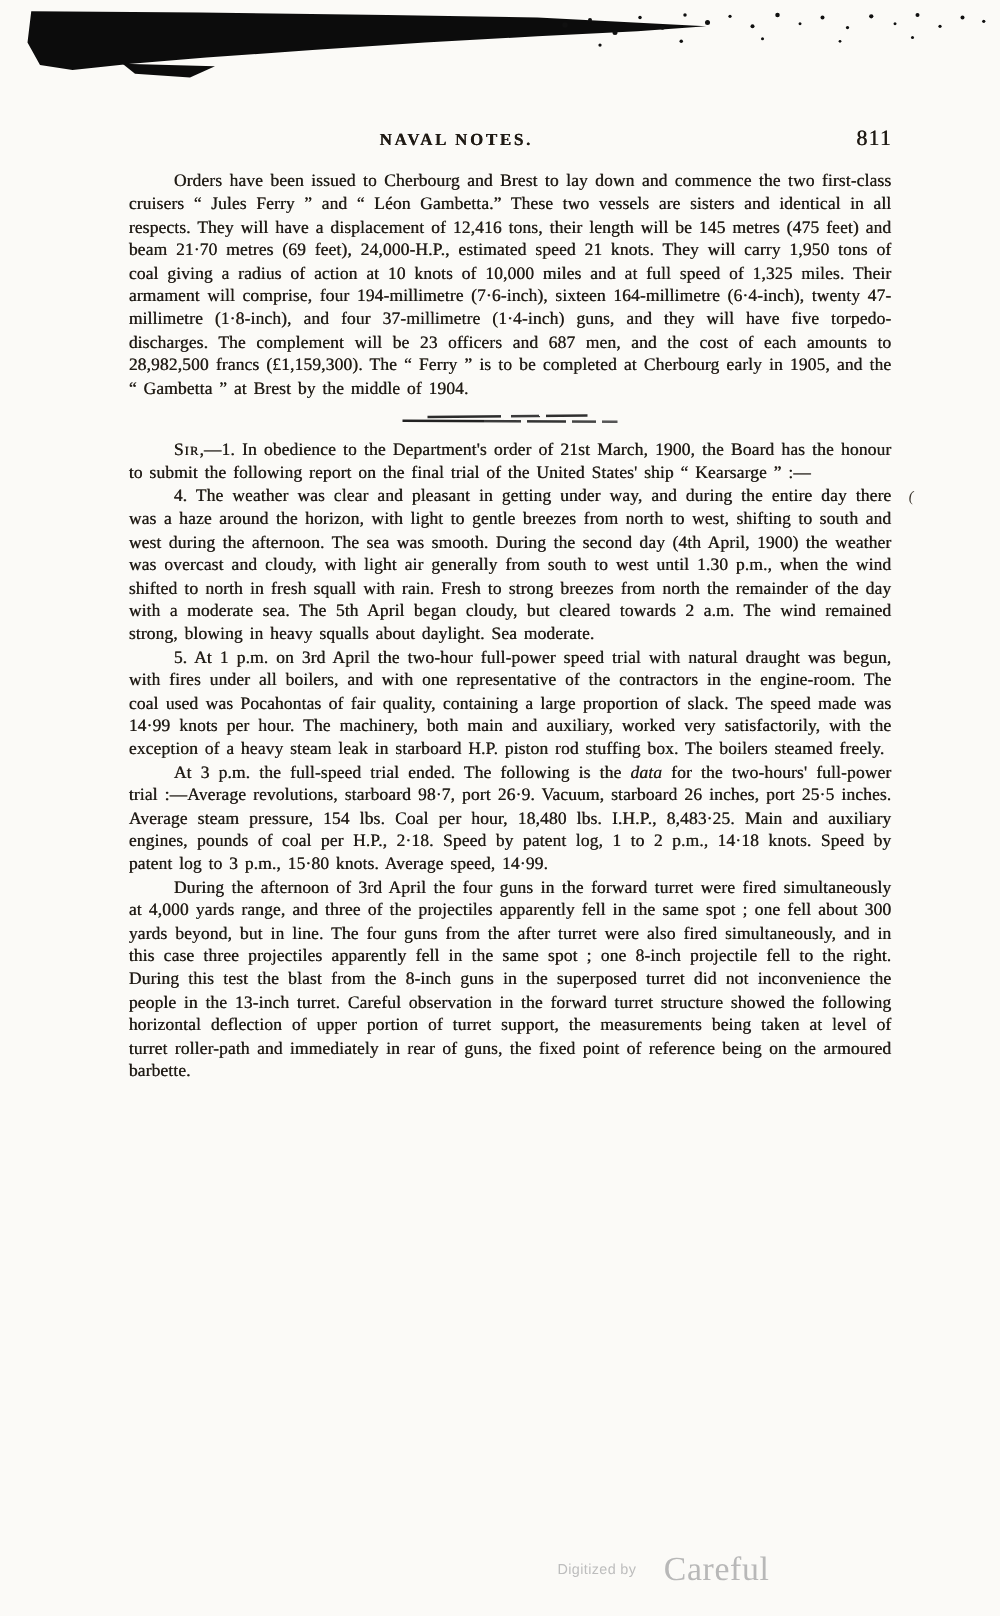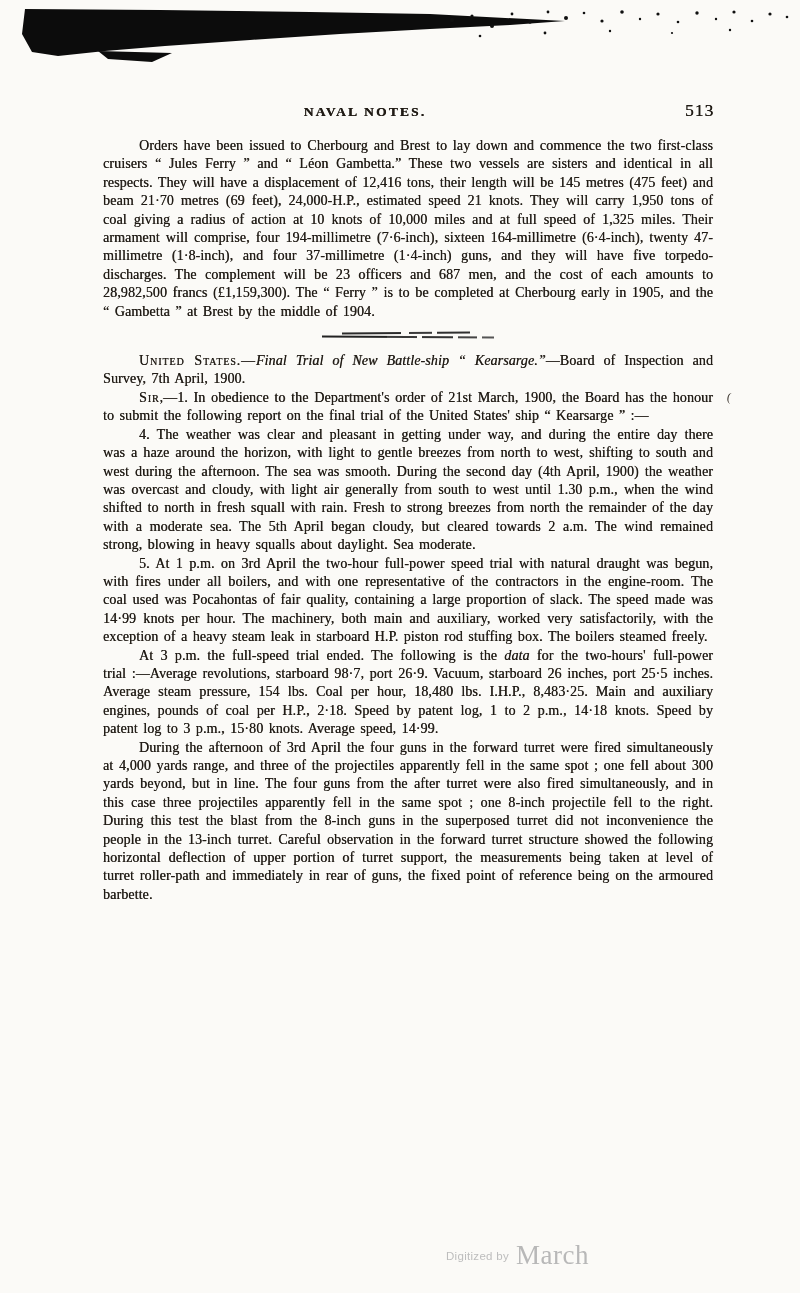--- a/index.html
+++ b/index.html
@@ -42,21 +42,21 @@
     position:absolute; top:3.5px; left:0; width:172px; height:2.4px;
     transform:rotate(0.3deg);
     background:linear-gradient(90deg,#222 0 38%,#3a3a3a 38% 55%,transparent 55% 58%,#333 58% 76%,transparent 76% 79%,#444 79% 90%,transparent 90% 93%,#555 93% 100%);
   }
   .margin-mark {
     position:absolute; left:727px; top:390px;
     font-size:12px; color:#3c362f; transform:rotate(8deg);
   }
   .footer {
     position:absolute; left:446px; top:1240px;
-    display:flex; align-items:center; gap:7px;
+    display:flex; align-items:center; gap:22px;
   }
   .digitized {
     font-family:"Liberation Sans", sans-serif;
     font-size:11.5px; color:#bdbdbd; letter-spacing:0.3px;
   }
   .google-word {
     font-family:"Liberation Serif", serif;
     font-size:27px; color:#b8b8b8; letter-spacing:0.5px;
   }
 </style>
@@ -91,48 +91,47 @@
         <circle cx="545" cy="33" r="1.4"></circle>
       <circle cx="610" cy="31" r="1.2"></circle>
         <circle cx="672" cy="33" r="1.1"></circle>
       <circle cx="730" cy="30" r="1.2"></circle>
         <circle cx="480" cy="36" r="1.3"></circle>
     </g>
   </svg>
 
   <div class="header-row">
     <div class="running-title">NAVAL NOTES.</div>
-    <div class="page-number">513</div>
+    <div class="page-number">811</div>
   </div>
 
   <div class="content">
 
     <p>Orders have been issued to Cherbourg and Brest to lay down and commence the two first-class cruisers “ Jules Ferry ” and “ Léon Gambetta.”  These two vessels are sisters and identical in all respects.  They will have a displacement of 12,416 tons, their length will be 145 metres (475 feet) and beam 21·70 metres (69 feet), 24,000-H.P., estimated speed 21 knots.  They will carry 1,950 tons of coal giving a radius of action at 10 knots of 10,000 miles and at full speed of 1,325 miles.  Their armament will comprise, four 194-millimetre (7·6-inch), sixteen 164-millimetre (6·4-inch), twenty 47-millimetre (1·8-inch), and four 37-millimetre (1·4-inch) guns, and they will have five torpedo-discharges.  The complement will be 23 officers and 687 men, and the cost of each amounts to 28,982,500 francs (£1,159,300).  The “ Ferry ” is to be completed at Cherbourg early in 1905, and the “ Gambetta ” at Brest by the middle of 1904.</p>
 
     <div class="divider">
       <span class="r1"></span>
       <span class="r2"></span>
     </div>
 
-    <p><span class="sc">United States.—</span><span class="it">Final Trial of New Battle-ship “ Kearsarge.”</span><span>—Board of Inspection and Survey, 7th April, 1900.</span></p>
 
     <p><span class="sc">Sir</span><span>,—1.  In obedience to the Department's order of 21st March, 1900, the Board has the honour to submit the following report on the final trial of the United States' ship “ Kearsarge ” :—</span></p>
 
 
     <p>4.  The weather was clear and pleasant in getting under way, and during the entire day there was a haze around the horizon, with light to gentle breezes from north to west, shifting to south and west during the afternoon.  The sea was smooth.  During the second day (4th April, 1900) the weather was overcast and cloudy, with light air generally from south to west until 1.30 p.m., when the wind shifted to north in fresh squall with rain.  Fresh to strong breezes from north the remainder of the day with a moderate sea.  The 5th April began cloudy, but cleared towards 2 a.m.  The wind remained strong, blowing in heavy squalls about daylight.  Sea moderate.</p>
 
     <p>5.  At 1 p.m. on 3rd April the two-hour full-power speed trial with natural draught was begun, with fires under all boilers, and with one representative of the contractors in the engine-room.  The coal used was Pocahontas of fair quality, containing a large proportion of slack.  The speed made was 14·99 knots per hour.  The machinery, both main and auxiliary, worked very satisfactorily, with the exception of a heavy steam leak in starboard H.P. piston rod stuffing box.  The boilers steamed freely.</p>
 
     <p><span>At 3 p.m. the full-speed trial ended.  The following is the </span><span class="it">data</span><span> for the two-hours' full-power trial :—Average revolutions, starboard 98·7, port 26·9.  Vacuum, starboard 26 inches, port 25·5 inches.  Average steam pressure, 154 lbs.  Coal per hour, 18,480 lbs.  I.H.P., 8,483·25.  Main and auxiliary engines, pounds of coal per H.P., 2·18.  Speed by patent log, 1 to 2 p.m., 14·18 knots.  Speed by patent log to 3 p.m., 15·80 knots.  Average speed, 14·99.</span></p>
 
     <p>During the afternoon of 3rd April the four guns in the forward turret were fired simultaneously at 4,000 yards range, and three of the projectiles apparently fell in the same spot ; one fell about 300 yards beyond, but in line.  The four guns from the after turret were also fired simultaneously, and in this case three projectiles apparently fell in the same spot ; one 8-inch projectile fell to the right.  During this test the blast from the 8-inch guns in the superposed turret did not inconvenience the people in the 13-inch turret.  Careful observation in the forward turret structure showed the following horizontal deflection of upper portion of turret support, the measurements being taken at level of turret roller-path and immediately in rear of guns, the fixed point of reference being on the armoured barbette.</p>
 
 
   </div>
 
   <div class="margin-mark">(</div>
 
   <div class="footer">
     <span class="digitized">Digitized by</span>
-    <span class="google-word">March</span>
+    <span class="google-word">Careful</span>
   </div>
 
 </div>
 
 </body></html>

